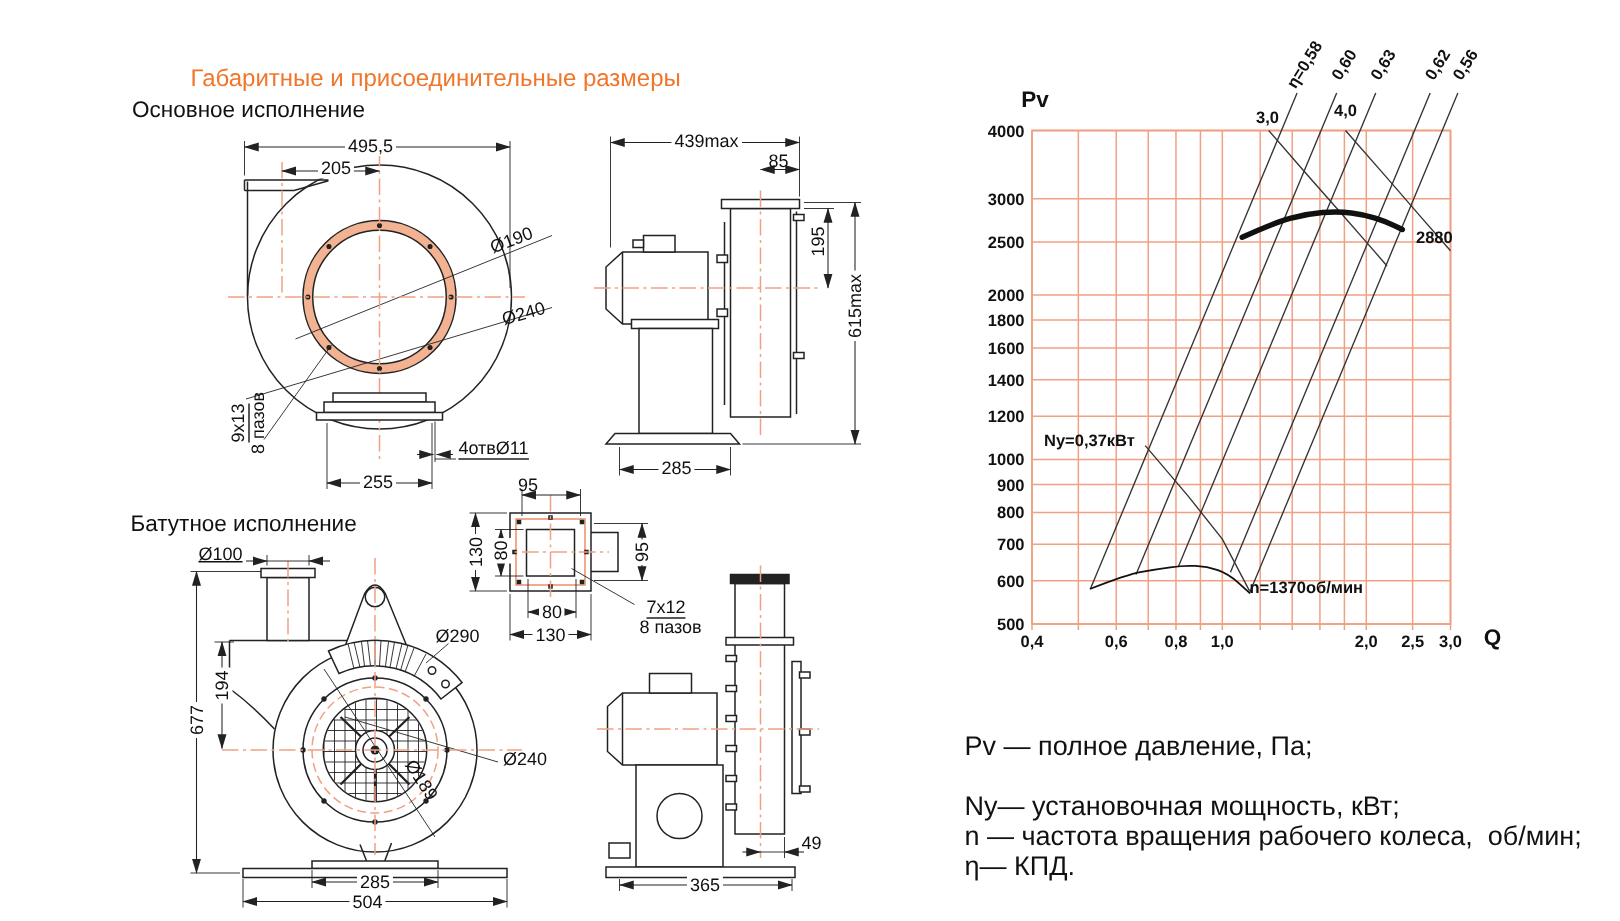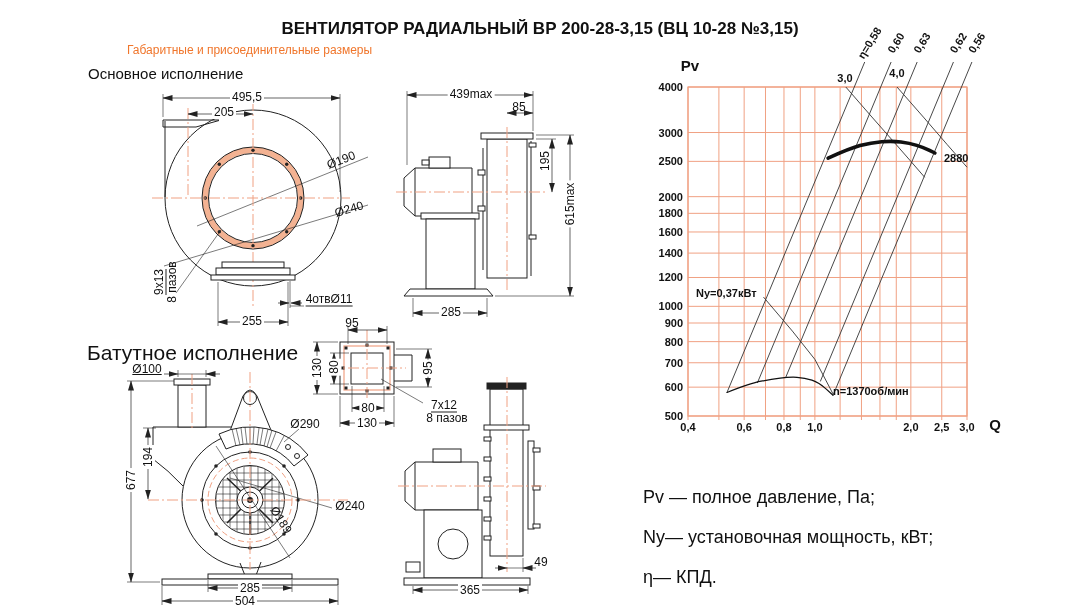--- a/index.html
+++ b/index.html
@@ -1,23 +1,23 @@
 <!DOCTYPE html>
 <html><head>
 <meta charset="utf-8">
 <style>
   html,body{margin:0;padding:0;background:#fff}
   #app{position:relative;width:1080px;height:614px;background:#fff;overflow:hidden;
        font-family:"Liberation Sans",sans-serif;color:#111}
   .t{position:absolute;white-space:pre;line-height:1.15}
   #title{left:0;top:19px;width:1080px;text-align:center;font-size:17px;font-weight:bold}
-  #subtitle{left:127px;top:44px;font-size:12px}
+  #subtitle{left:127px;top:44px;font-size:16px}
   .orange{color:#f0762c}
   #sec-main{left:88px;top:65px;font-size:15px}
-  #sec-bat{left:87px;top:341px;font-size:21px}
+  #sec-bat{left:87px;top:341px;font-size:15px}
   #aero-head{left:605px;top:447px;width:420px;text-align:center;font-size:16px}
   #aero-head div{margin:0 0 4px 0}
   .leg{left:643px;font-size:18px}
   #linework{position:absolute;left:0;top:0}
   #labels{position:absolute;left:0;top:0;width:966px;height:614px;pointer-events:none}
   .dl{position:absolute;font-size:12px;color:#111;transform:translate(-50%,-50%);white-space:pre}
   .dl.bg{background:#fff;padding:0 2px}
   .dl.u{border-bottom:1px solid #222;padding-bottom:0px}
   
   .s{stroke:#222;fill:none;stroke-width:1}
@@ -359,22 +359,22 @@
       <span class="dl bg" style="left: 334px; top: 367px; transform: translate(-50%, -50%) rotate(-90deg);">80</span>
       <span class="dl bg" style="left: 368px; top: 408px; transform: translate(-50%, -50%) rotate(0deg);">80</span>
       <span class="dl bg" style="left: 367px; top: 423px; transform: translate(-50%, -50%) rotate(0deg);">130</span>
       <span class="dl bg" style="left: 428px; top: 368px; transform: translate(-50%, -50%) rotate(-90deg);">95</span>
       <span class="dl u" style="left: 444px; top: 405px; transform: translate(-50%, -50%) rotate(0deg);">7x12</span>
       <span class="dl" style="left: 447px; top: 418px; transform: translate(-50%, -50%) rotate(0deg);">8 пазов</span>
       <span class="dl" style="left: 541px; top: 562px; transform: translate(-50%, -50%) rotate(0deg);">49</span>
       <span class="dl bg" style="left: 470px; top: 590px; transform: translate(-50%, -50%) rotate(0deg);">365</span>
     </div>
 
-  <div class="t" id="title">ВЕНТИЛЯТОР РАДИАЛЬНЫЙ ВР 200-28-3,15 (ВЦ 10-28 №3,15)</div>
   <div class="t orange" id="subtitle">Габаритные и присоединительные размеры</div>
   <div class="t" id="sec-main">Основное исполнение</div>
   <div class="t" id="sec-bat">Батутное исполнение</div>
 
   <div class="t leg" style="top:487px">Pv — полное давление, Па;</div>
   <div class="t leg" style="top:527px">Ny— установочная мощность, кВт;</div>
+  <div class="t leg" style="top:547px">n — частота вращения рабочего колеса,  об/мин;</div>
   <div class="t leg" style="top:567px">η— КПД.</div>
 
 </div>
 
 </body></html>

